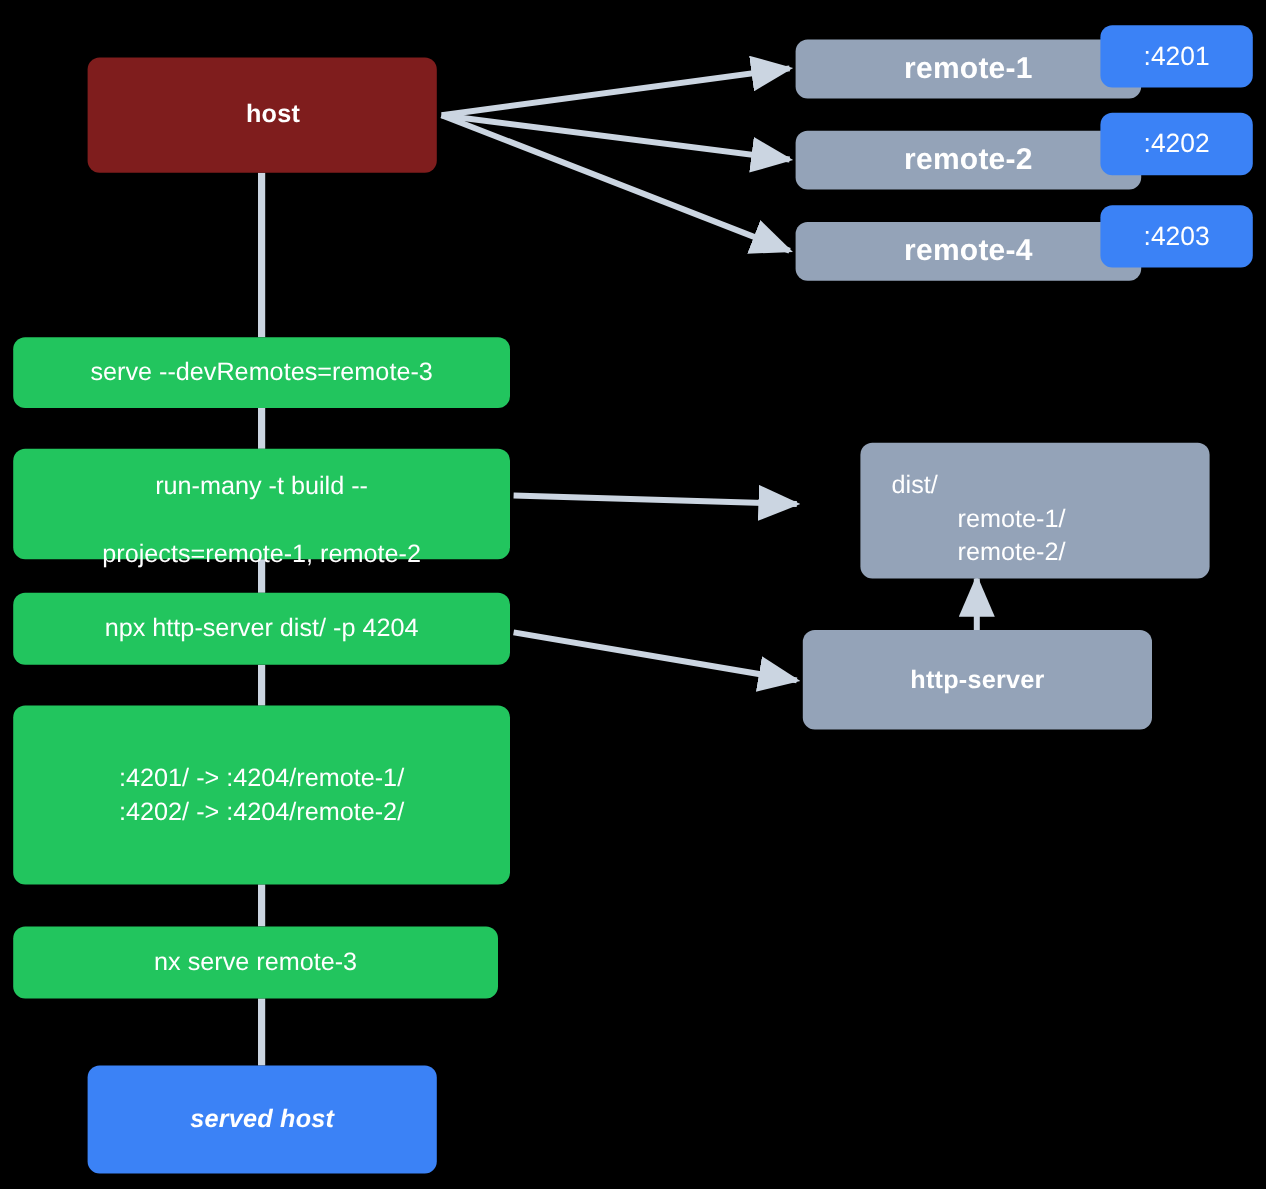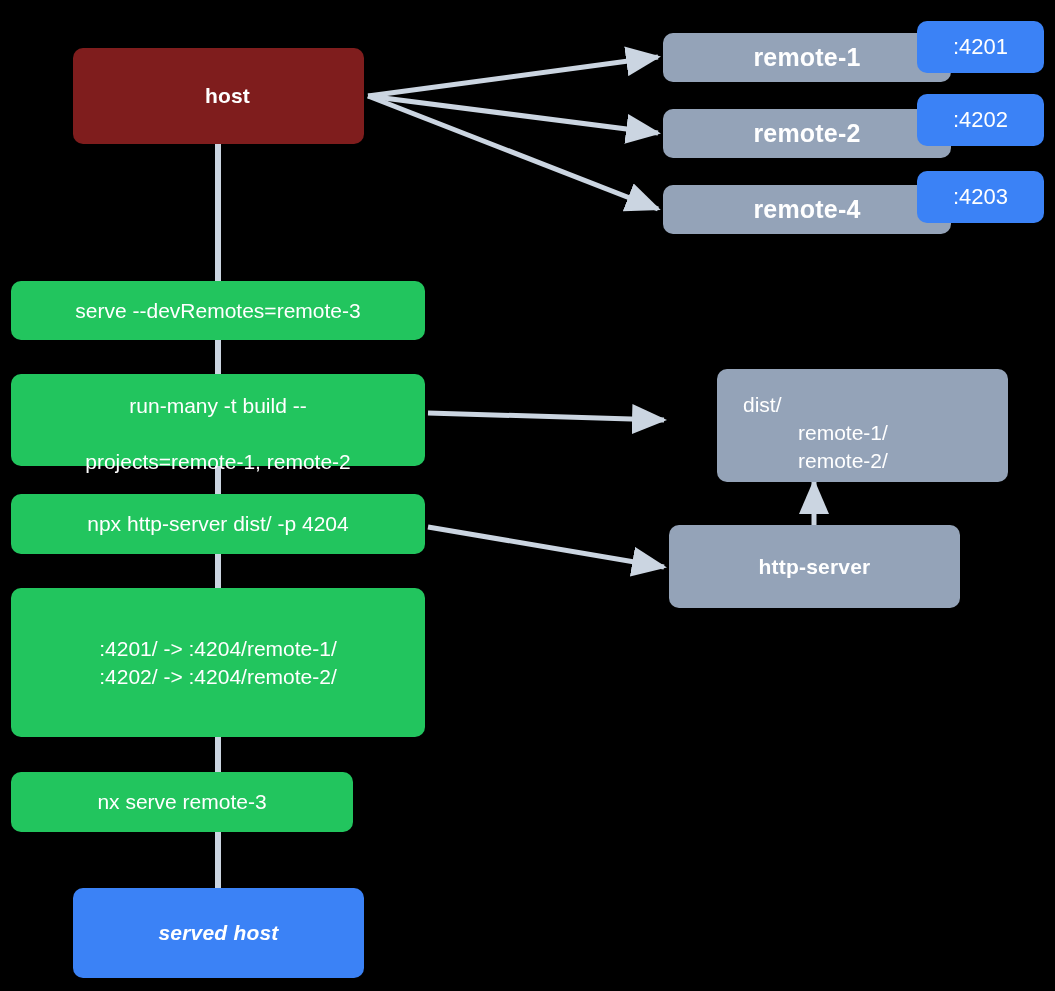--- a/index.html
+++ b/index.html
@@ -178,21 +178,21 @@
     <span>npx http-server dist/ -p 4204</span>
   </div>
 
   <div class="node node-step" style="left:11px; top:588px; width:414px; height:149px;">
     <span>
       <span class="proxy-line">:4201/ -&gt; :4204/remote-1/</span>
       <span class="proxy-line">:4202/ -&gt; :4204/remote-2/</span>
     </span>
   </div>
 
-  <div class="node node-step" style="left:11px; top:772px; width:342px; height:60px;">
+  <div class="node node-step" style="left:11px; top:772px; width:404px; height:60px;">
     <span>nx serve remote-3</span>
   </div>
 
   <div class="node node-served" style="left:73px; top:888px; width:291px; height:90px;font-style:italic;">
     <span>served host</span>
   </div>
 
   <div class="node node-dist" style="left:669px; top:369px; width:291px; height:113px;margin-left:48px;">
     <span class="dist-line">dist/</span>
     <span class="dist-line dist-indent">remote-1/</span>

